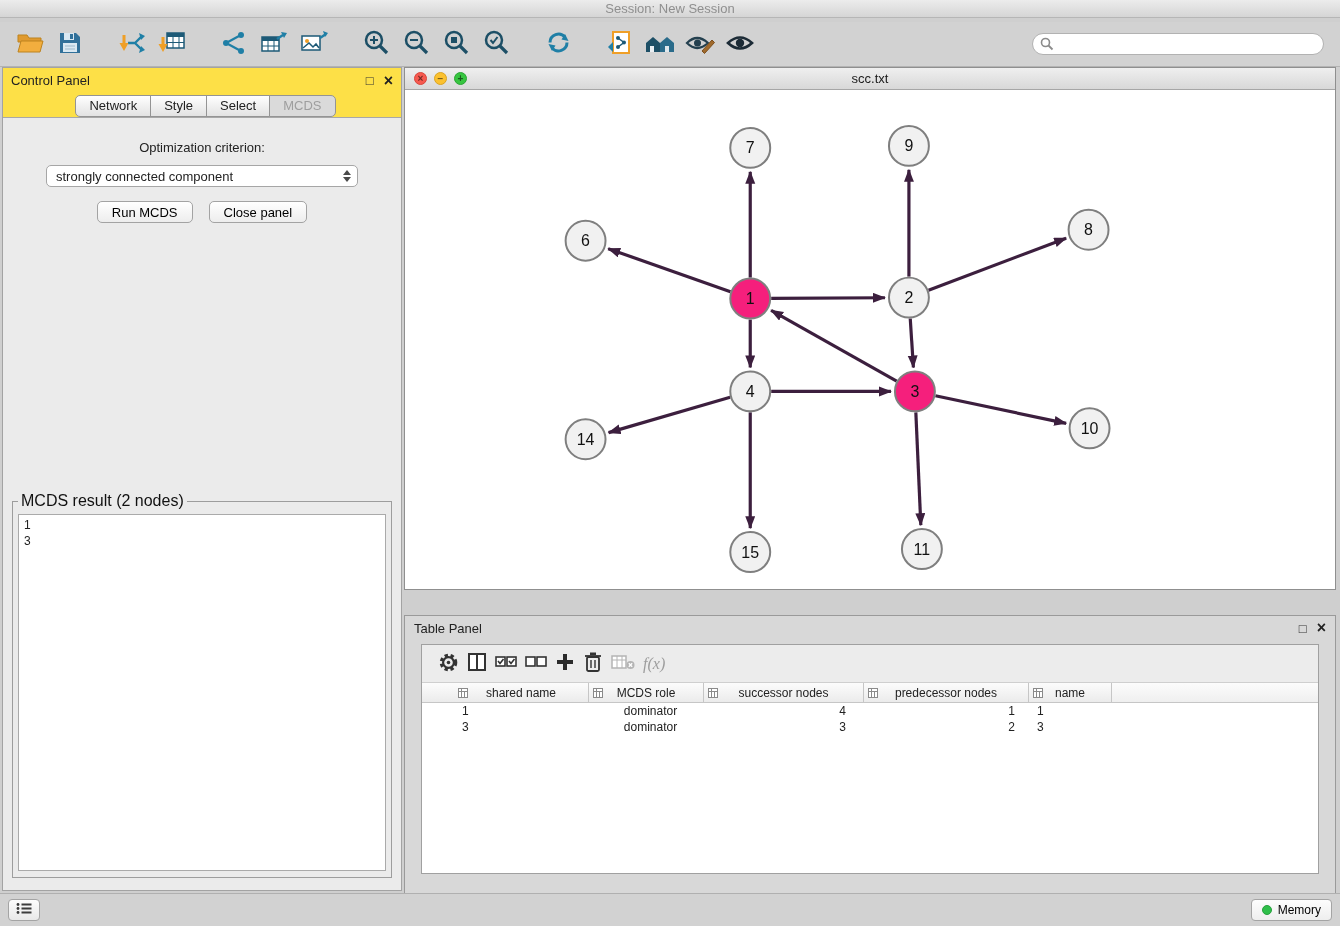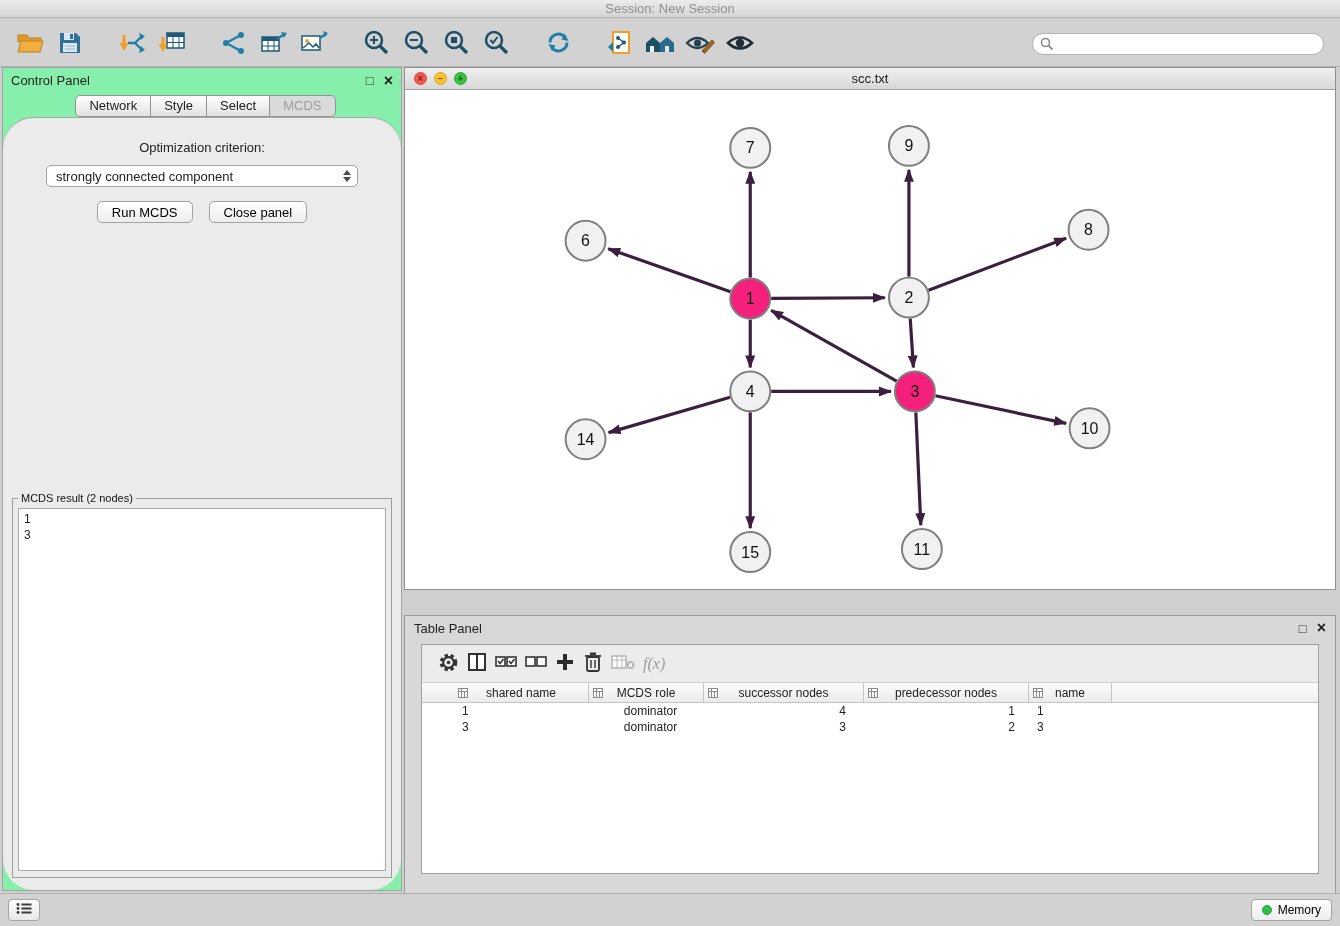--- a/index.html
+++ b/index.html
@@ -16,48 +16,48 @@
   .tbtn { background:none; border:none; width:40px; height:38px; display:flex;
     align-items:center; justify-content:center; cursor:default; }
   .grp { margin-left:22px; }
   .search { margin-left:auto; margin-right:6px; position:relative; width:292px; height:22px; }
   .search input { width:100%; height:100%; border:1px solid #b2b2b2; border-radius:12px;
     background:#fff; padding:0 8px 0 26px; font-size:12px; outline:none; font-family:inherit; }
   .search .mag { position:absolute; left:8px; top:4px; }
 
   
   .control-panel { position:absolute; left:2px; top:67px; width:400px; height:824px;
-    background:#86efac; border:1px solid #a3a3a3; }
+    background:#fde047; border:1px solid #a3a3a3; }
   .cp-header { height:25px; display:flex; align-items:center; padding:0 8px; }
   .panel-icons { margin-left:auto; display:flex; gap:10px; align-items:center; }
   .pi-float { font-size:13px; color:#333; line-height:1; }
   .pi-close { font-size:16px; font-weight:bold; color:#222; line-height:1; }
   .cp-tabbar { height:24px; display:flex; justify-content:center; align-items:flex-end; }
   .tab { border:1px solid #949494; background:linear-gradient(#ffffff,#e2e2e2);
     padding:2px 13px 3px; font-size:13px; margin-right:-1px; }
   .tab:first-child { border-top-left-radius:5px; border-bottom-left-radius:5px;margin-left:6px; }
   .tab:last-child  { border-top-right-radius:5px; border-bottom-right-radius:5px; }
   .tab.active { background:#dadada; color:#9e9e9e; }
   .cp-body { position:absolute; top:49px; left:0; right:0; bottom:0;
-    background:#ebebeb; border-top:1px solid #a8a8a8;border-radius:31px; }
+    background:#ebebeb; border-top:1px solid #a8a8a8; }
   .opt-label { text-align:center; margin-top:22px; }
   .dropdown { width:312px; height:22px; margin:10px auto 0; background:#fff;
     border:1px solid #a6a6a6; border-radius:5px; display:flex; align-items:center;
     padding:0 6px 0 9px; }
   .dd-label { flex:1; font-size:13px; }
   .dd-arrows { display:flex; flex-direction:column; align-items:center; }
   .dd-arrows i { display:block; width:0; height:0; border:4px solid transparent; }
   .dd-arrows i.up { border-bottom:5px solid #4a4a4a; margin-bottom:2px; }
   .dd-arrows i.dn { border-top:5px solid #4a4a4a; }
   .btn-row { display:flex; justify-content:center; gap:16px; margin-top:14px; }
   .mac-btn { border:1px solid #a3a3a3; border-radius:5px; background:linear-gradient(#ffffff,#ededed);
     font-size:13px; padding:2px 14px; height:22px; font-family:inherit; }
   fieldset.result-group { position:absolute; left:9px; right:9px; top:374px; bottom:12px;
     border:1px solid #9d9d9d; padding:4px 5px 6px; background:transparent; }
-  fieldset.result-group legend { font-size:11px; padding:0 3px; color:#111; }
+  fieldset.result-group legend { font-size:16px; padding:0 3px; color:#111; }
   .result-list { width:100%; height:100%; background:#fff; border:1px solid #aaa;
     font-size:12px; padding:2px 5px; }
   .list-item { line-height:16px; }
 
   
   .network-window { position:absolute; left:404px; top:67px; width:932px; height:523px;
     border:1px solid #8f8f8f; background:#fff; }
   .net-titlebar { height:22px; background:linear-gradient(#efefef,#d8d8d8);
     border-bottom:1px solid #a6a6a6; position:relative; display:flex;
     align-items:center; justify-content:center; color:#1a1a1a; }

